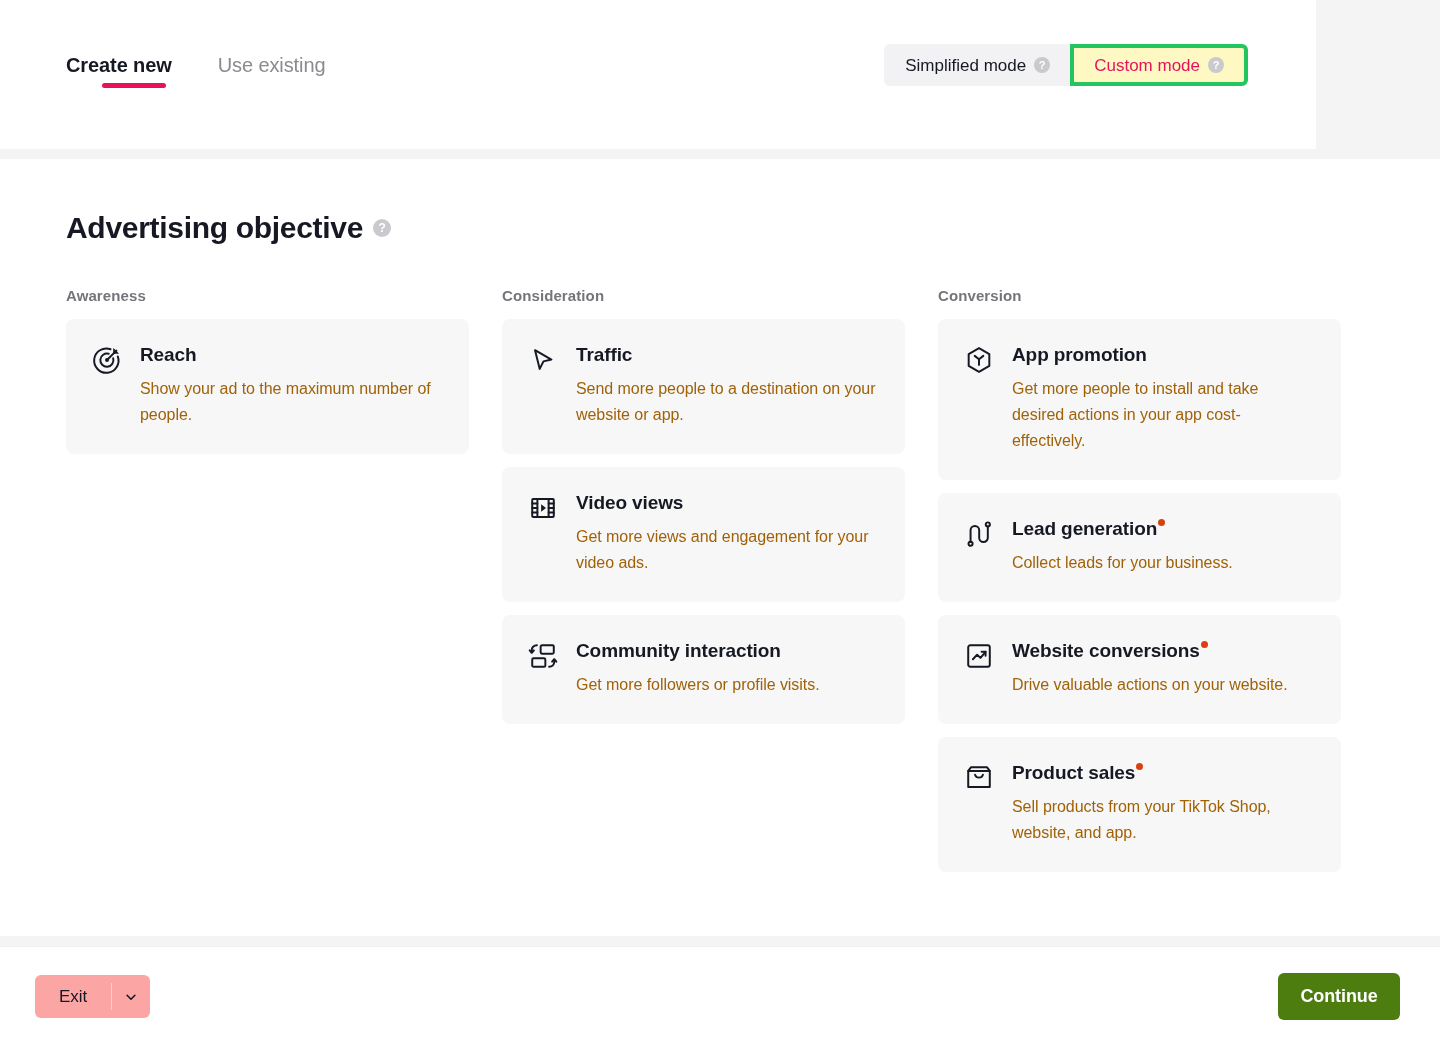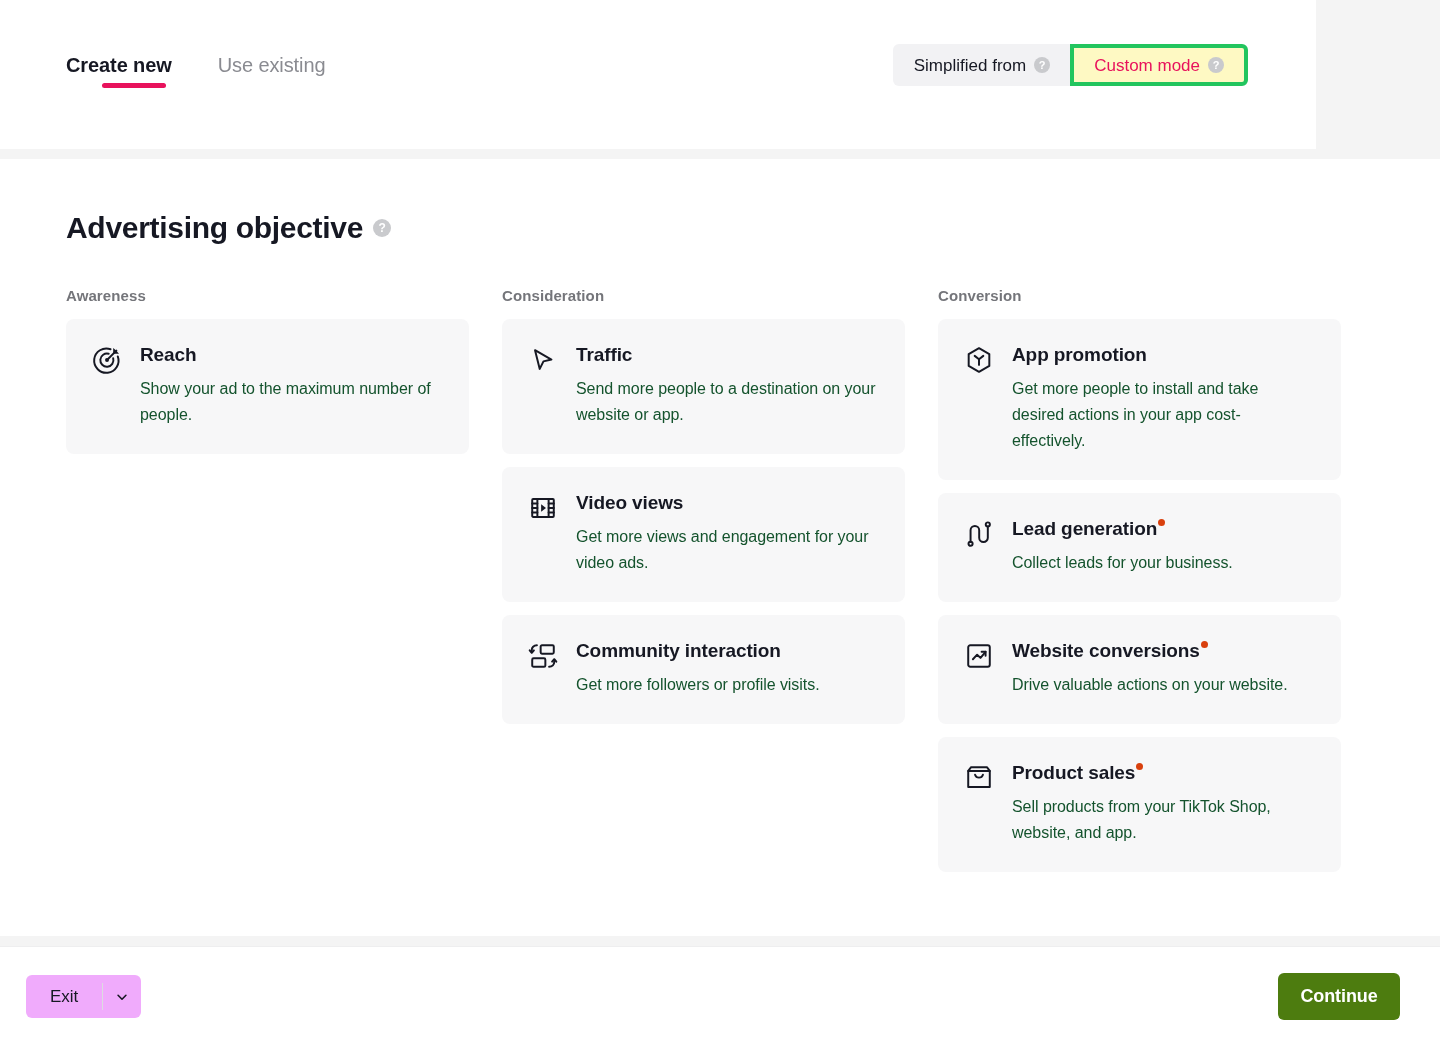--- a/index.html
+++ b/index.html
@@ -194,41 +194,41 @@
     vertical-align: super;
     margin-left: 1px;
     position: relative;
     top: -2px;
   }
 
   .card-desc {
     margin-top: 9px;
     font-size: 16px;
     line-height: 26px;
-    color: #14532d;
+    color: #a16207;
     letter-spacing: -0.05px;
   }
 
   
   .footer {
     position: absolute;
     left: 0; bottom: 0;
     width: 1440px;
     height: 99px;
     background: #ffffff;
     border-top: 1px solid #eeeeef;
   }
 
   .exit-group {
     position: absolute;
-    left: 26px;
+    left: 35px;
     top: 28px;
     display: flex;
     height: 43px;
-    background: #f0abfc;
+    background: #fca5a5;
     border-radius: 6px;
     overflow: hidden;
     cursor: pointer;
     justify-content: center;
   }
   .exit-main {
     display: flex;
     align-items: center;
     justify-content: center;
     padding: 0 24px;
@@ -279,21 +279,21 @@
         <span>Create new</span>
         <span class="tab-underline"></span>
       </div>
       <div class="tab">
         <span>Use existing</span>
       </div>
     </div>
 
     <div class="mode-group">
       <div class="mode-btn">
-        <span>Simplified from</span>
+        <span>Simplified mode</span>
         <span class="qmark">?</span>
       </div>
       <div class="mode-btn selected">
         <span>Custom mode</span>
         <span class="qmark">?</span>
       </div>
     </div>
   </div>
 
   <div class="main-panel">

